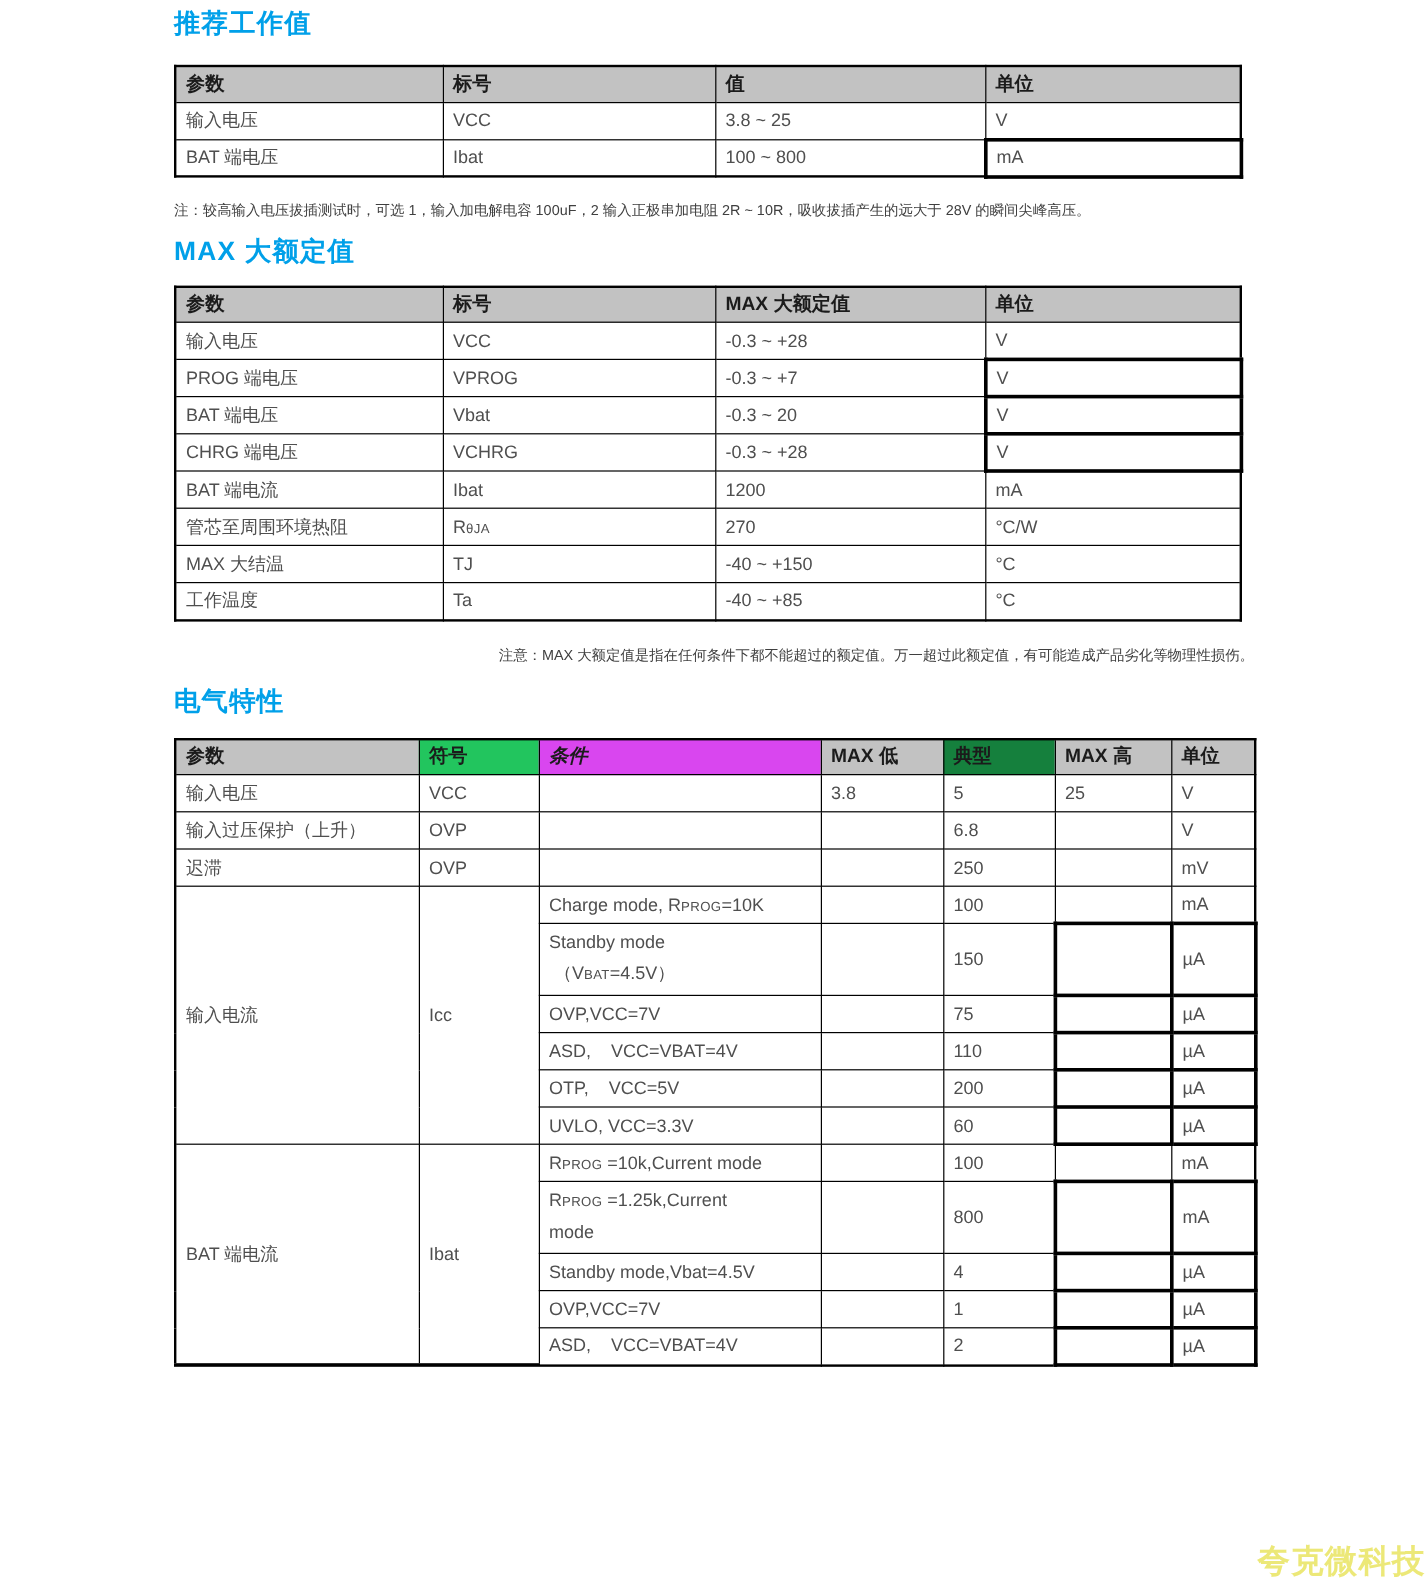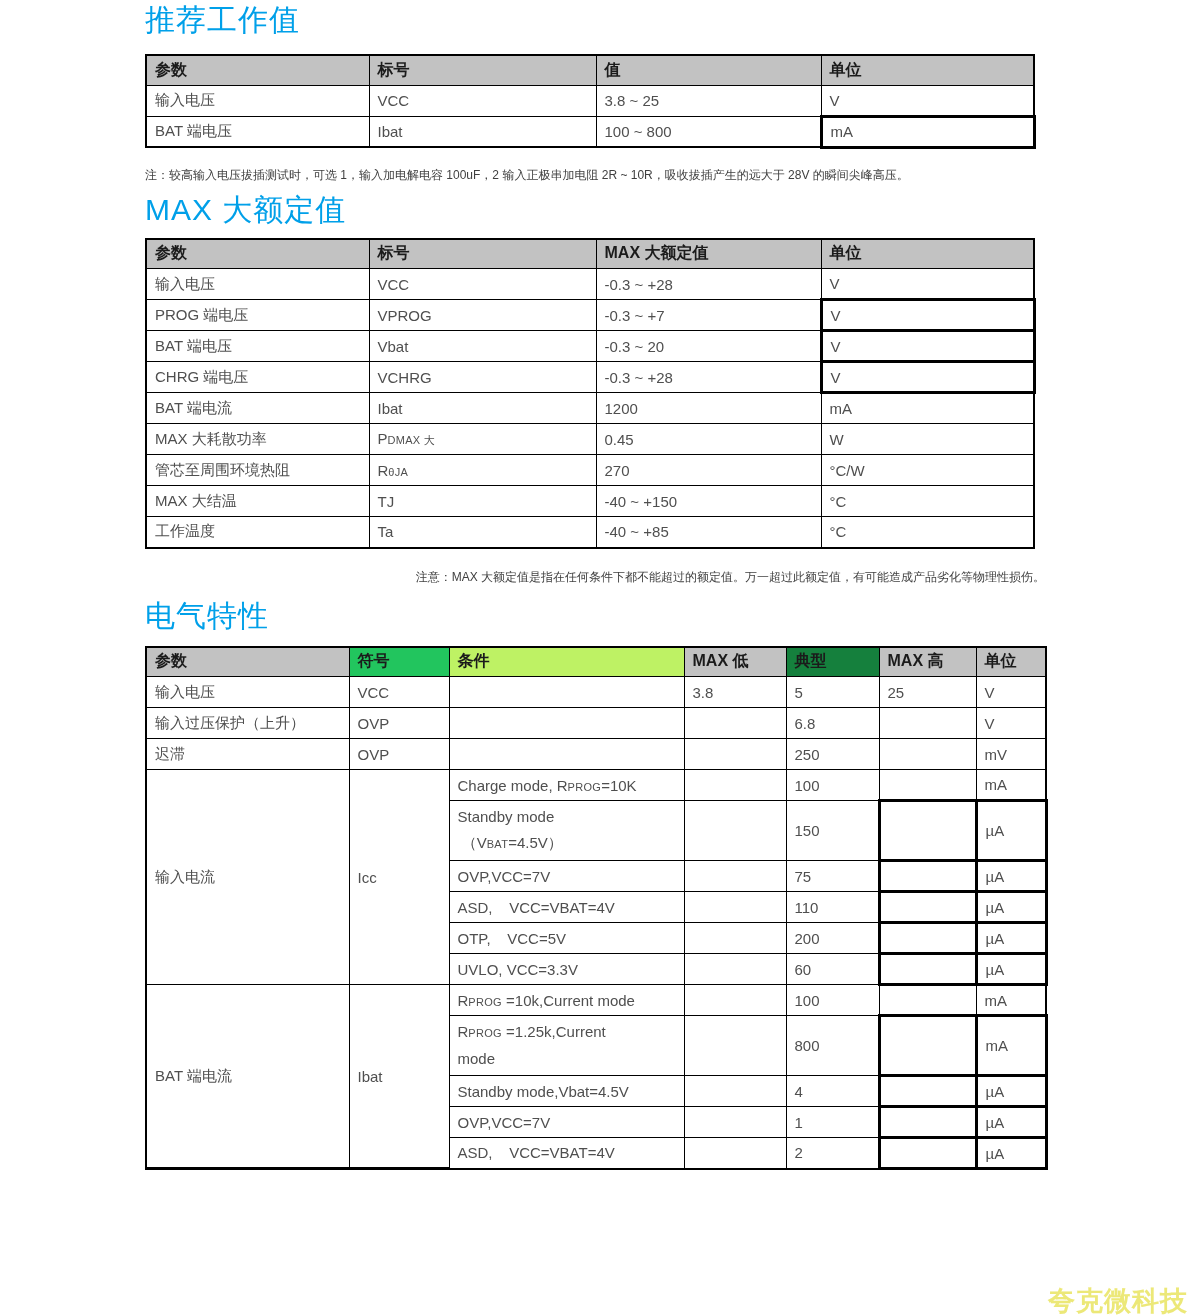--- a/index.html
+++ b/index.html
@@ -5,21 +5,21 @@
   * { box-sizing: border-box; }
   html,body { margin:0; padding:0; }
   body {
     width:1190px; height:1316px; overflow:hidden; position:relative;
     background:#ffffff;
     font-family:"Liberation Sans","DejaVu Sans",sans-serif;
   }
   .page { padding:6px 0 0 145px; width:1055px; }
 
   h2.section-title {
-    color:#00a0e9; font-size:30px; line-height:28px; font-weight:normal;
+    color:#00a0e9; font-size:22px; line-height:28px; font-weight:bold;
     margin:0 0 20px 0; letter-spacing:1px;
   }
   h2.section-title.mid { margin-top:2px; margin-bottom:14px; }
   h2.section-title.last { margin-top:6px; margin-bottom:16px; }
 
   table.ds {
     border-collapse:collapse; table-layout:fixed; border:2px solid #000;
   }
   table.ds th {
     background:#c2c2c2; border:1px solid #000; text-align:left;
@@ -128,26 +128,20 @@
             <td>CHRG 端电压</td>
             <td>VCHRG</td>
             <td>-0.3 ~ +28</td>
             <td class="thick">V</td>
           </tr>
           <tr>
             <td>BAT 端电流</td>
             <td>Ibat</td>
             <td>1200</td>
             <td>mA</td>
-          </tr>
-          <tr>
-            <td>MAX 大耗散功率</td>
-            <td><span>P</span><span class="sc">DMAX</span><span class="sc"> 大</span></td>
-            <td>0.45</td>
-            <td>W</td>
           </tr>
           <tr>
             <td>管芯至周围环境热阻</td>
             <td><span>R</span><span class="sc">θJA</span></td>
             <td>270</td>
             <td>°C/W</td>
           </tr>
           <tr>
             <td>MAX 大结温</td>
             <td>TJ</td>
@@ -174,21 +168,21 @@
           <col style="width: 235px;">
           <col style="width: 102px;">
           <col style="width: 93px;">
           <col style="width: 97px;">
           <col style="width: 70px;">
         </colgroup>
         <thead>
           <tr>
             <th style="background: rgb(194, 194, 194);">参数</th>
             <th style="background: #22c55e;">符号</th>
-            <th style="background: #bef264;">条件</th>
+            <th style="background: #d946ef; font-style: italic;">条件</th>
             <th style="background: rgb(194, 194, 194);">MAX 低</th>
             <th style="background: #15803d;">典型</th>
             <th style="background: rgb(194, 194, 194);">MAX 高</th>
             <th style="background: rgb(194, 194, 194);">单位</th>
           </tr>
         </thead>
         <tbody>
           <tr>
             <td>输入电压</td>
             <td>VCC</td>

